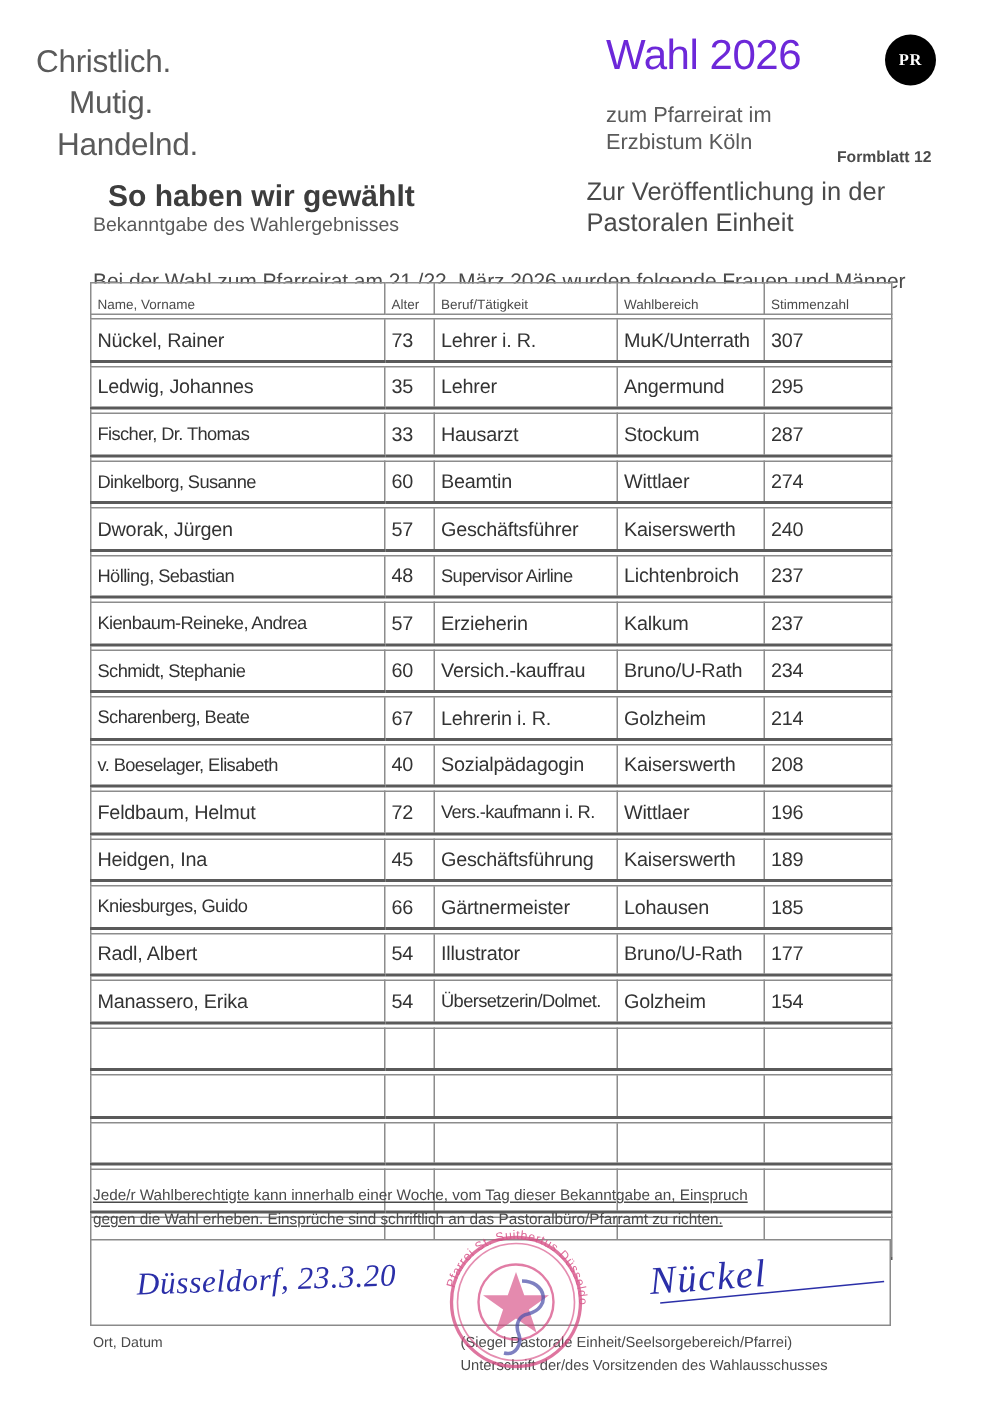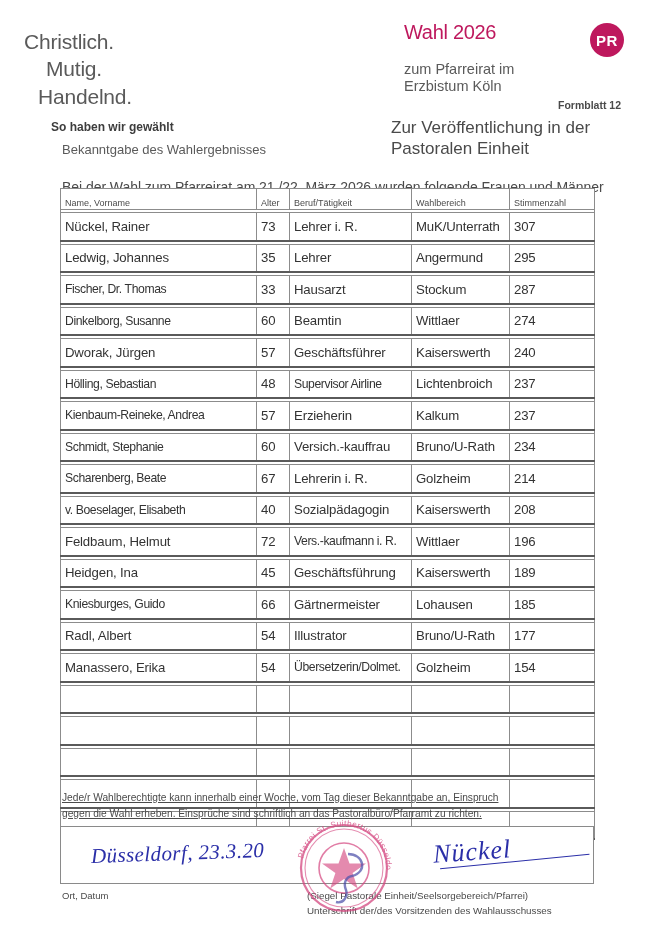--- a/index.html
+++ b/index.html
@@ -38,48 +38,49 @@
   .brand-slogan .l3 { display: block; text-align: left; padding-left: 14px; }
 
   .wahl-block {
     position: absolute;
     left: 404px;
     top: 22px;
     width: 170px;
     color: #5a5a5a;
   }
   .wahl-title {
-    font-size: 20px;
+    font-size: 28px;
     line-height: 1.05;
     letter-spacing: -0.3px;
     font-weight: 400;
-    color: #be185d;
+    color: #6d28d9;
   }
   .wahl-sub {
     font-size: 14.5px;
     line-height: 1.20;
     margin-top: 18px;
     color: #5a5a5a;
   }
 
   .pr-badge {
     position: absolute;
     left: 590px;
     top: 23px;
     width: 34px;
     height: 34px;
     border-radius: 50%;
-    background: #be185d;
+    background: #000000;
     color: #fff;
-    font-size: 15px;
+    font-size: 11px;
     font-weight: bold;
     display: flex;
     align-items: center;
     justify-content: center;
     letter-spacing: 0.5px;
+    font-family: Liberation Serif, serif;
   }
 
   .formblatt {
     position: absolute;
     right: 33px;
     top: 99px;
     text-align: right;
     font-size: 10.5px;
     font-weight: bold;
     color: #4a4a4a;
@@ -91,23 +92,23 @@
     text-align: left;
     font-size: 17px;
     font-weight: normal;
     line-height: 1.25;
     color: #4a4a4a;
     width: 230px;
   }
 
   .sohaben {
     position: absolute;
-    left: 51px;
+    left: 72px;
     top: 120px;
-    font-size: 12px;
+    font-size: 20px;
     font-weight: bold;
     color: #3d3d3d;
   }
   .bekanntgabe {
     position: absolute;
     left: 62px;
     top: 142px;
     font-size: 13px;
     color: #5a5a5a;
   }

